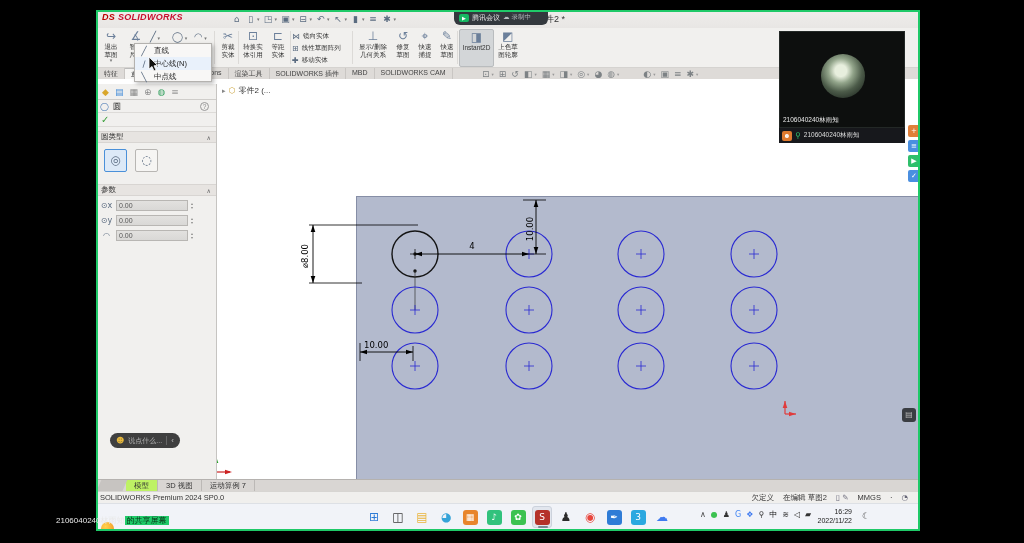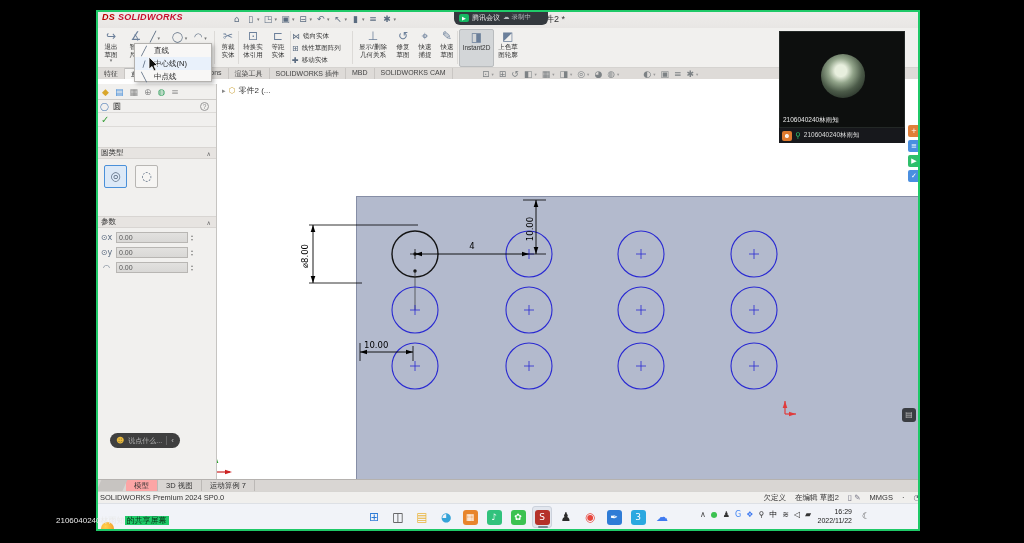--- a/index.html
+++ b/index.html
@@ -68,21 +68,21 @@
 
   
   #pm{position:absolute;left:0;top:74px;width:121px;height:395px;background:#f1f0ee;border-right:1px solid #c6c4c1;z-index:10;}
   #pm-tabs{height:16px;border-bottom:1px solid #cfcdca;display:flex;align-items:center;gap:6px;padding-left:6px;}
   #pm-tabs .pt{font-size:9px;}
   #pm-title{height:13px;display:flex;align-items:center;gap:4px;padding:1px 4px;border-bottom:1px solid #dddbd8;}
   #pm-title .cico{color:#3a6fb0;font-size:8px;}
   #pm-title .tt{font-size:8px;color:#222;}
   #pm-ok{height:14px;display:flex;align-items:center;padding-left:5px;border-bottom:1px solid #dddbd8;}
   #pm-ok .ok{color:#3da13d;font-size:10px;font-weight:bold;}
-  .pm-sec{margin-top:20px;}
+  .pm-sec{margin-top:4px;}
   .pm-sechead{height:12px;background:#e7e4e1;display:flex;align-items:center;justify-content:space-between;padding:0 5px;font-size:7.5px;color:#333;border-top:1px solid #d8d5d2;border-bottom:1px solid #d8d5d2;}
   .pm-sechead .car{font-size:6px;color:#666;}
   #circle-type-body{padding:6px 0 8px 8px;display:flex;gap:8px;}
   .ct-btn{width:23px;height:23px;border:1px solid #b8b6b3;background:#f6f5f3;color:#5a6b80;font-size:12px;line-height:21px;text-align:center;border-radius:2px;}
   .ct-btn.on{border:1px solid #4a90d9;background:#dce9f7;}
   #params-body{padding:4px 2px 6px 4px;}
   .prow{display:flex;align-items:center;gap:3px;margin-bottom:4px;}
   .prow .pi{width:13px;font-size:8px;color:#5a6b80;text-align:center;}
   .prow .pf{width:72px;height:11px;background:linear-gradient(#e2e1df,#d9d8d6);border:1px solid #b8b6b3;font-size:7px;color:#555;padding:0 2px;line-height:10px;}
   .prow .sp{display:flex;flex-direction:column;font-size:4px;color:#888;line-height:4px;}
@@ -92,24 +92,24 @@
   #tree-flyout .pic{color:#caa23a;font-size:8px;}
 
   
   #face{position:absolute;left:260px;top:186px;width:564px;height:283px;background:#b3bacd;border-top:1px solid #868ea6;border-left:1px solid #868ea6;z-index:1;}
   #sketch{position:absolute;left:0;top:0;width:824px;height:521px;z-index:2;pointer-events:none;}
 
   
   #doctabs{position:absolute;left:0;top:469px;width:824px;height:12px;background:#d9d6d3;border-top:1px solid #b5b2af;display:flex;align-items:stretch;padding-left:30px;z-index:11;}
   #doctabs .slant{position:absolute;left:0;top:0;width:26px;height:12px;background:#c7c4c1;transform:skewX(-24deg);transform-origin:0 100%;}
   .dtab{font-size:7.5px;color:#333;padding:1px 8px 0 8px;border-right:1px solid #bcb9b6;white-space:nowrap;}
-  .dtab.on{background:#fca5a5;}
+  .dtab.on{background:#bef264;}
   #statusbar{position:absolute;left:0;top:481px;width:824px;height:12px;background:#f0efed;border-top:1px solid #d7d5d2;display:flex;align-items:center;z-index:11;font-size:7.5px;color:#333;}
   #status-left{padding-left:4px;}
-  #status-right{margin-left:auto;display:flex;align-items:center;gap:9px;}
+  #status-right{margin-left:auto;display:flex;align-items:center;gap:9px;padding-right:12px;}
   #status-right .sic{color:#667;font-size:7.5px;}
 
   
   #taskbar{position:absolute;left:0;top:493px;width:824px;height:28px;background:#f1f3f8;border-top:1px solid #dde0e5;z-index:11;}
   #weather{position:absolute;left:5px;top:3px;display:flex;align-items:center;gap:3px;}
   #weather .sun{width:13px;height:13px;border-radius:50%;background:radial-gradient(circle at 35% 35%,#ffd24d,#f08c1e);}
   #weather .wt{font-size:8px;color:#222;line-height:9px;margin-top:26px;}
   #weather .wd{font-size:6px;color:#666;line-height:7px;}
   #apps{position:absolute;left:268px;top:2px;display:flex;gap:4px;}
   .app{width:20px;height:22px;border-radius:3px;display:flex;align-items:center;justify-content:center;position:relative;}

